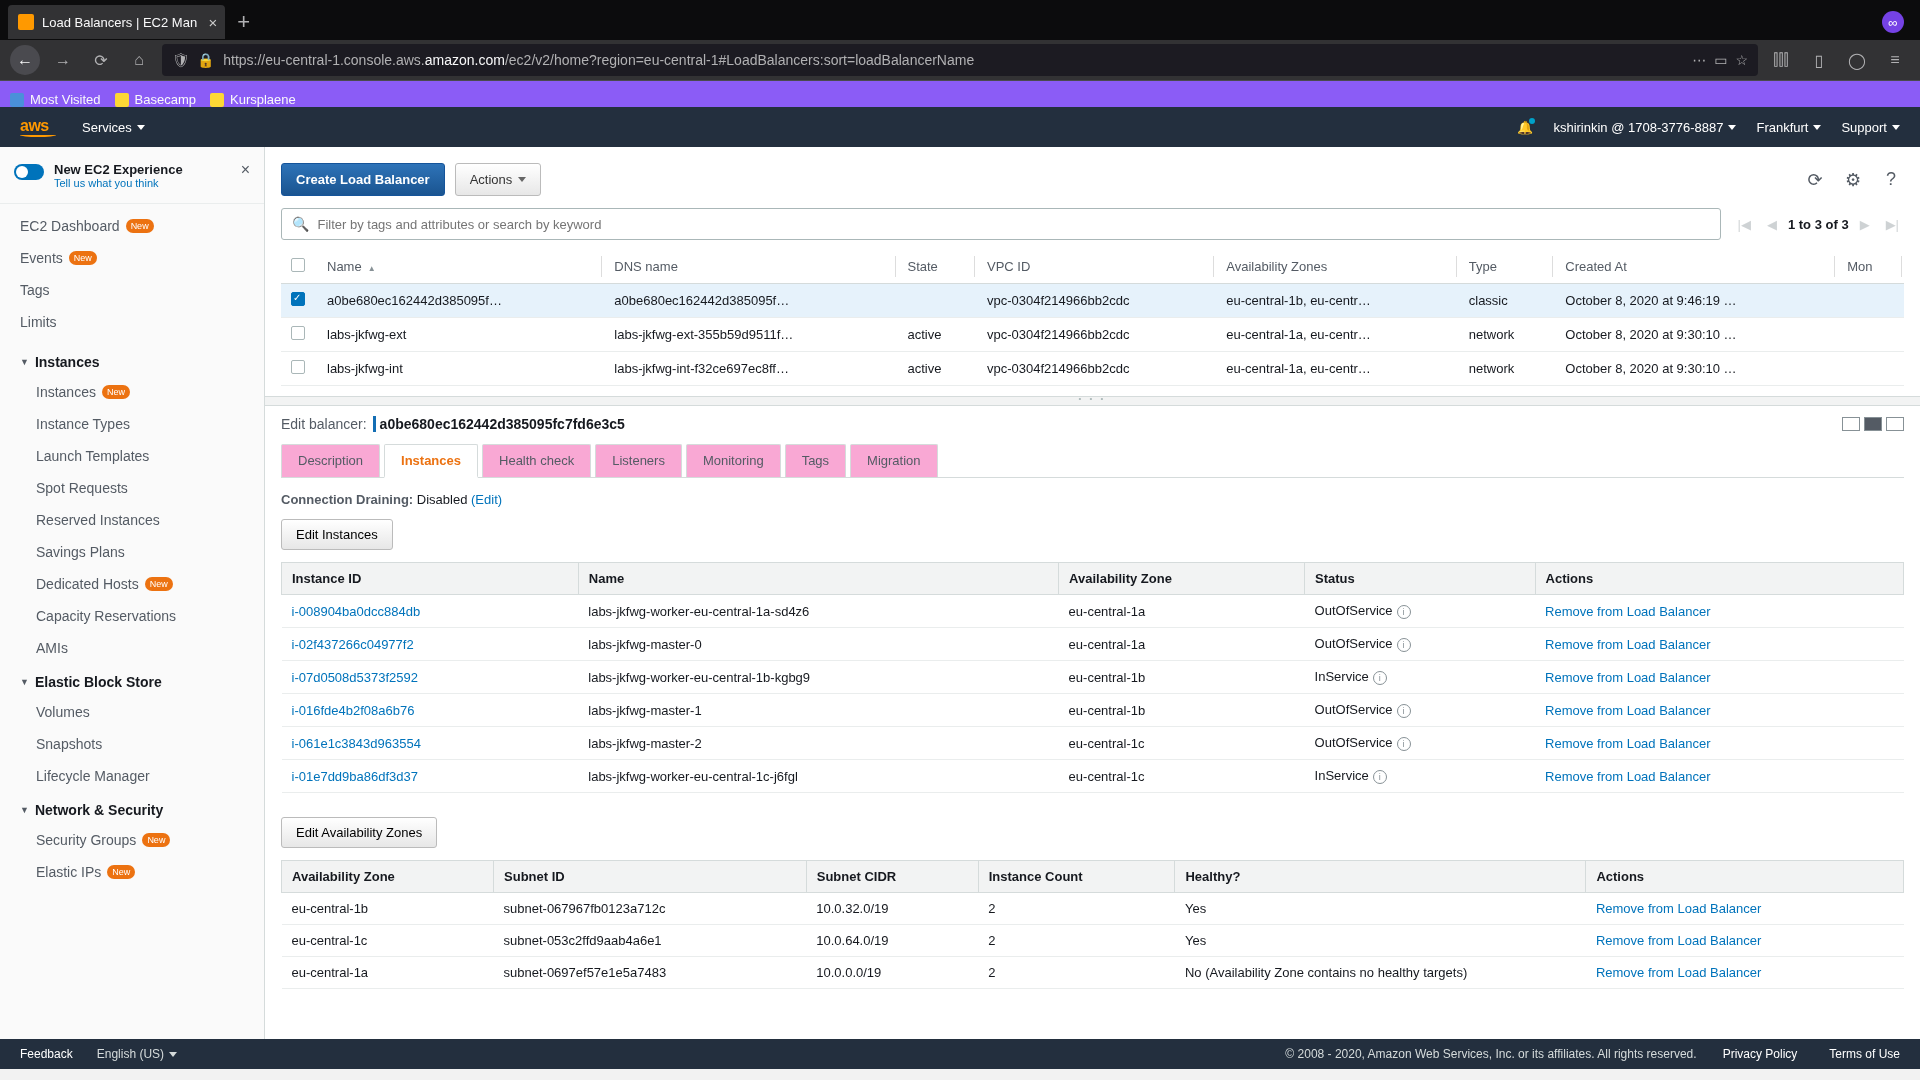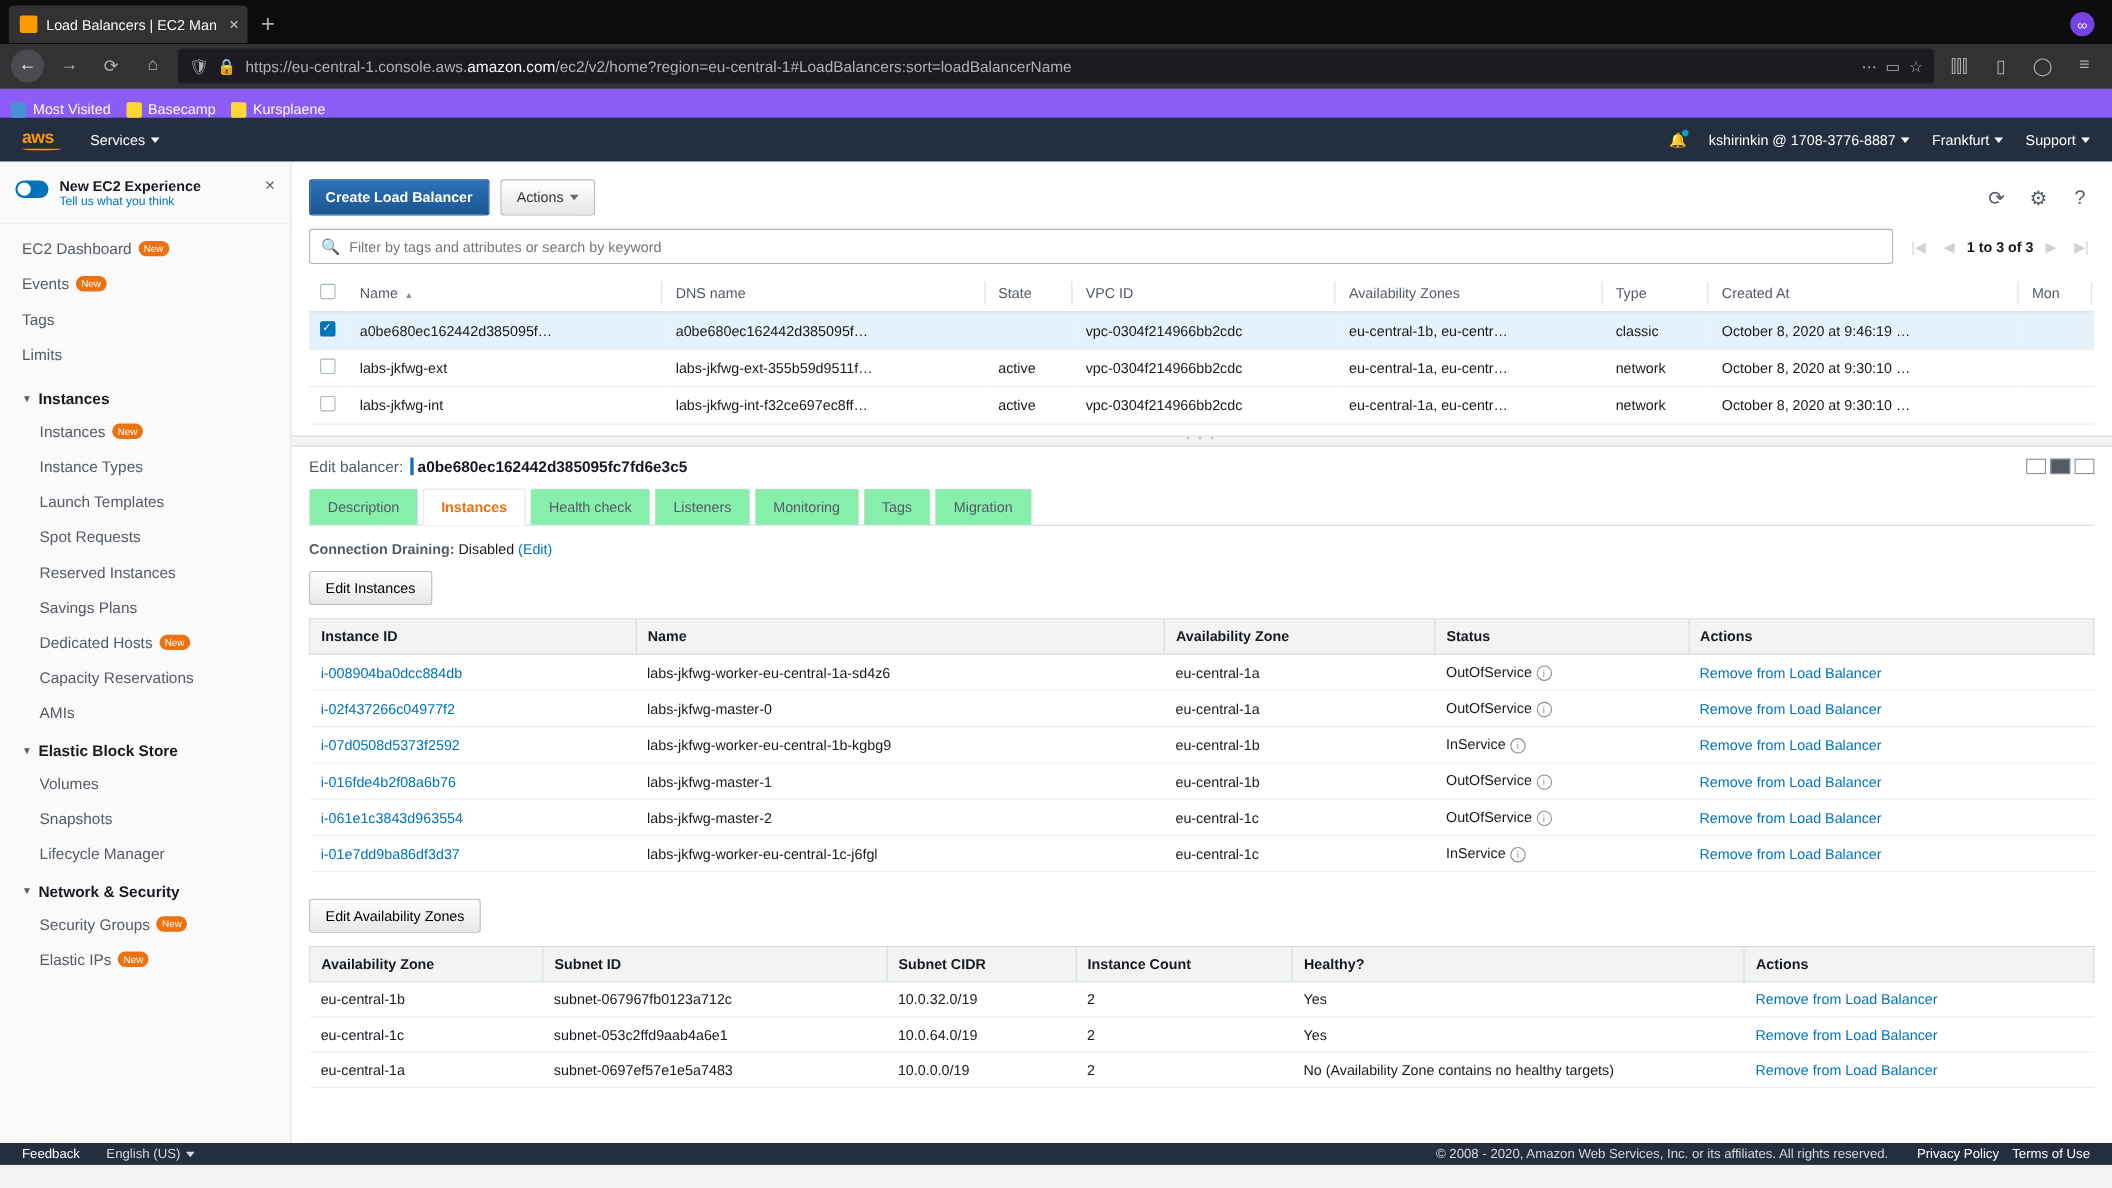--- a/index.html
+++ b/index.html
@@ -83,38 +83,38 @@
 .splitter::after { content: '• • •'; position:absolute; left:50%; top:-3px; transform:translateX(-50%); color:#aab7b8; font-size:8px; letter-spacing:3px;}
 
 .detail-header { display: flex; align-items: center; margin: 0 0 12px;}
 .detail-header .lbl { color: #545b64; font-size: 14px; margin-right: 6px;}
 .detail-header .val { color: #16191f; font-size: 14px; font-weight: bold;}
 .detail-header .sel-bar { width:3px; height:16px; background:#146eb4; margin-right:4px; display:inline-block;}
 .view-toggles { margin-left:auto; display:flex; gap:4px;}
 .view-toggle { width:18px; height:14px; border:1px solid #879196; cursor:pointer;}
 
 .tabs { display: flex; border-bottom: 1px solid #d5dbdb; margin-bottom: 14px;}
-.tab-btn { padding: 8px 16px; border: 1px solid #d5dbdb; border-bottom: none; background: #86efac; color: #545b64; font-size: 13px; cursor: pointer; margin-right: 4px; border-radius: 2px 2px 0 0;}
+.tab-btn { padding: 8px 16px; border: 1px solid #d5dbdb; border-bottom: none; background: #f9a8d4; color: #545b64; font-size: 13px; cursor: pointer; margin-right: 4px; border-radius: 2px 2px 0 0;}
 .tab-btn.active { background: #fff; color: #ec7211; border-bottom: 2px solid #fff; margin-bottom: -1px; font-weight: bold;}
 
 .conn-draining { font-size: 13px; color: #16191f; margin-bottom: 12px;}
 .conn-draining b { color: #545b64;}
 .link { color: #0073bb; cursor: pointer;}
 
 .btn-light { background: linear-gradient(#fff, #e7e7e7); border: 1px solid #bbb; border-radius: 3px; padding: 7px 14px; font-size: 13px; cursor: pointer; margin-bottom: 12px; display:inline-block;}
 
 .data-table { width: 100%; border-collapse: collapse; font-size: 13px; margin-bottom: 24px;}
 .data-table th { text-align: left; padding: 8px 10px; background: #f2f3f3; border: 1px solid #d5dbdb; color: #16191f; font-weight: bold;}
 .data-table td { padding: 8px 10px; border-bottom: 1px solid #eaeded; color: #16191f;}
 .info-ico { display: inline-flex; width: 14px; height: 14px; border: 1px solid #879196; border-radius: 50%; align-items: center; justify-content: center; font-size: 9px; color: #879196; margin-left: 4px;}
 
 
-.aws-footer { background: #232f3e; height: 20px; display: flex; align-items: center; padding: 0 20px; color: #d5dbdb; font-size: 12px;}
+.aws-footer { background: #232f3e; height: 30px; display: flex; align-items: center; padding: 0 20px; color: #d5dbdb; font-size: 12px;}
 .aws-footer .mid-text { margin-left: auto;}
-.aws-footer .foot-links { display: flex; gap: 12px; margin-left: 26px;}
+.aws-footer .foot-links { display: flex; gap: 32px; margin-left: 26px;}
 .foot-link { color: #fff; cursor: pointer;}
 .lang-sel { display: flex; align-items: center; gap: 5px; margin-left: 24px; cursor:pointer;}
 </style>
 </head>
 <body>
 
 <div class="browser-chrome">
   <div class="tab-bar">
     <div class="tab">
       <span class="favicon"></span>

